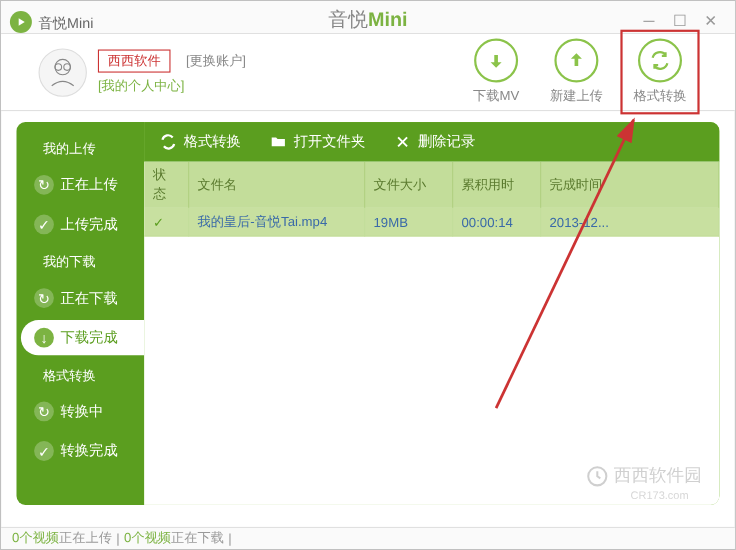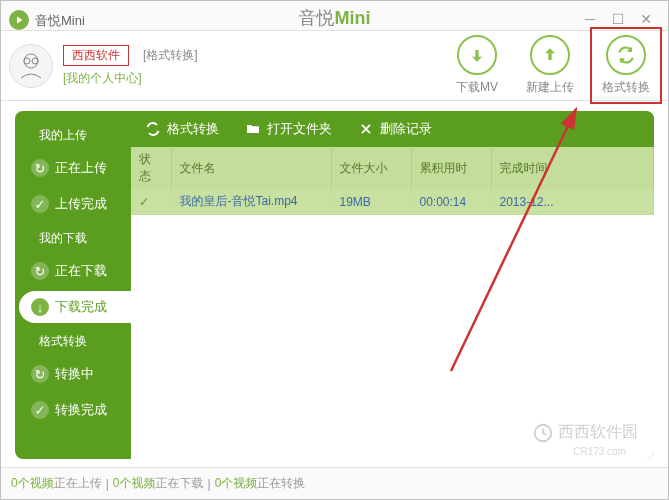--- a/index.html
+++ b/index.html
@@ -7,21 +7,21 @@
 .window{width:669px;height:500px;background:#fff;border:1px solid #c0c0c0;position:relative}
 .titlebar{height:30px;background:#fafafa;border-bottom:1px solid #e0e0e0;display:flex;align-items:flex-end;padding:0 8px;font-size:13px}
 .logo{width:20px;height:20px;border-radius:50%;background:#7cb342;margin-right:6px;display:flex;align-items:center;justify-content:center}
 .logo svg{width:12px;height:12px}
 .title-prefix{color:#666;font-size:13px}
 .brand{position:absolute;left:50%;transform:translateX(-50%);font-size:18px;font-weight:500}
 .brand-cn{color:#888}
 .brand-en{color:#7cb342;font-weight:600}
 .winbtns{margin-left:auto;display:flex;gap:0}
 .winbtn{width:28px;height:22px;display:flex;align-items:center;justify-content:center;color:#999;cursor:pointer;font-size:14px}
-.header{height:70px;background:#fff;border-bottom:1px solid #e0e0e0;display:flex;align-items:center;padding:0 8px;position:relative}
+.header{height:70px;background:#fff;border-bottom:1px solid #e0e0e0;display:flex;align-items:center;padding:0 34px;position:relative}
 .avatar{width:44px;height:44px;border-radius:50%;background:#f5f5f5;border:1px solid #ddd;display:flex;align-items:center;justify-content:center;margin-right:10px}
 .avatar svg{width:32px;height:32px}
 .userbox{display:flex;flex-direction:column;gap:4px;font-size:12px}
 .brandbox{border:1px solid #cc3333;color:#cc3333;padding:1px 8px;font-size:12px;width:fit-content}
 .switchacct{color:#888;font-size:12px}
 .personal{color:#7cb342}
 .points{color:#888}
 .points-val{color:#7cb342;margin-left:6px}
 .actions{margin-left:auto;display:flex;gap:28px;margin-right:10px}
 .action{display:flex;flex-direction:column;align-items:center;gap:4px;font-size:12px;color:#888;cursor:pointer}
@@ -36,21 +36,21 @@
 .sideitem.active .icn{background:#7cb342;color:#fff}
 .content{flex:1;background:#8bc34a;border-radius:0 8px 8px 0;display:flex;flex-direction:column;overflow:hidden}
 .toolbar{height:36px;background:#5b9e1f;display:flex;align-items:center;padding:0 14px;gap:26px}
 .tbtn{display:flex;align-items:center;gap:6px;color:#fff;font-size:13px;cursor:pointer}
 .tbtn .ticn{width:16px;height:16px;display:flex;align-items:center;justify-content:center}
 .tablewrap{flex:1;background:#ffffff;overflow:hidden;position:relative}
 table{width:100%;border-collapse:collapse;font-size:12px;table-layout:fixed}
 th{background:#c3dd9a;color:#5a7a2e;text-align:left;padding:4px 8px;border-right:1px solid #b0d080;font-weight:500;height:22px}
 td{padding:4px 8px;border-right:1px solid #c3dd9a;border-bottom:1px solid #c3dd9a;color:#3a6aa8;height:20px}
 tr.datarow td{background:#c8e0a0}
-.statusbar{height:32px;background:#fafafa;border-top:1px solid #e0e0e0;display:flex;align-items:center;padding:0 10px;font-size:12px;color:#999;position:absolute;bottom:0;left:0;right:0}
+.statusbar{height:20px;background:#fafafa;border-top:1px solid #e0e0e0;display:flex;align-items:center;padding:0 10px;font-size:12px;color:#999;position:absolute;bottom:0;left:0;right:0}
 .statusbar .num{color:#7cb342}
 .arrow-annot{position:absolute;pointer-events:none;z-index:50}
 .watermark{position:absolute;right:30px;bottom:55px;color:rgba(120,120,120,0.35);font-size:16px;z-index:40}
 .watermark-sub{position:absolute;right:42px;bottom:42px;color:rgba(120,120,120,0.3);font-size:10px;z-index:40}
 .col-status{width:40px}
 .col-name{width:160px}
 .col-size{width:80px}
 .col-time{width:80px}
 .col-date{width:auto}
 </style>
@@ -81,21 +81,21 @@
       <svg viewBox="0 0 64 64">
           <circle cx="32" cy="22" r="14" fill="none" stroke="#888" stroke-width="2"></circle>
           <circle cx="24" cy="22" r="6" fill="none" stroke="#888" stroke-width="2"></circle>
           <circle cx="40" cy="22" r="6" fill="none" stroke="#888" stroke-width="2"></circle>
           <path d="M12 56 Q32 40 52 56" fill="none" stroke="#888" stroke-width="2"></path>
         </svg>
     </div>
     <div class="userbox">
       <div style="display:flex;gap:14px;align-items:center">
         <span class="brandbox">西西软件</span>
-        <span class="switchacct">[格式转换]</span>
+        <span class="switchacct">[更换账户]</span>
       </div>
       <div style="display:flex;gap:12px;align-items:center">
         <span class="personal">[我的个人中心]</span>
       </div>
     </div>
     <div class="actions">
       <div class="action">
         <div class="aicon">
             <svg width="20" height="20" viewBox="0 0 24 24" fill="currentColor">
               <path d="M12 20l-6-6h4V6h4v8h4z"></path>
@@ -211,21 +211,20 @@
         </table>
       </div>
     </div>
   </div>
 
   <div class="statusbar">
     <span><span class="num">0</span><span class="num">个视频</span><span>正在上传</span></span>
     <span style="margin:0 4px">|</span>
     <span><span class="num">0</span><span class="num">个视频</span><span>正在下载</span></span>
     <span style="margin:0 4px">|</span>
-    <span><span class="num">0</span><span class="num">个视频</span><span>正在转换</span></span>
   </div>
 
   <svg class="arrow-annot" style="left:430px;top:100px;width:170px;height:280px">
     <defs>
         <marker id="ah" markerWidth="10" markerHeight="10" refX="8" refY="3" orient="auto">
           <path d="M0,0 L9,3 L0,6 z" fill="#cc3333"></path>
         </marker>
       </defs>
     <line x1="20" y1="270" x2="145" y2="8" stroke="#cc3333" stroke-width="2.5" marker-end="url(#ah)"></line>
   </svg>

